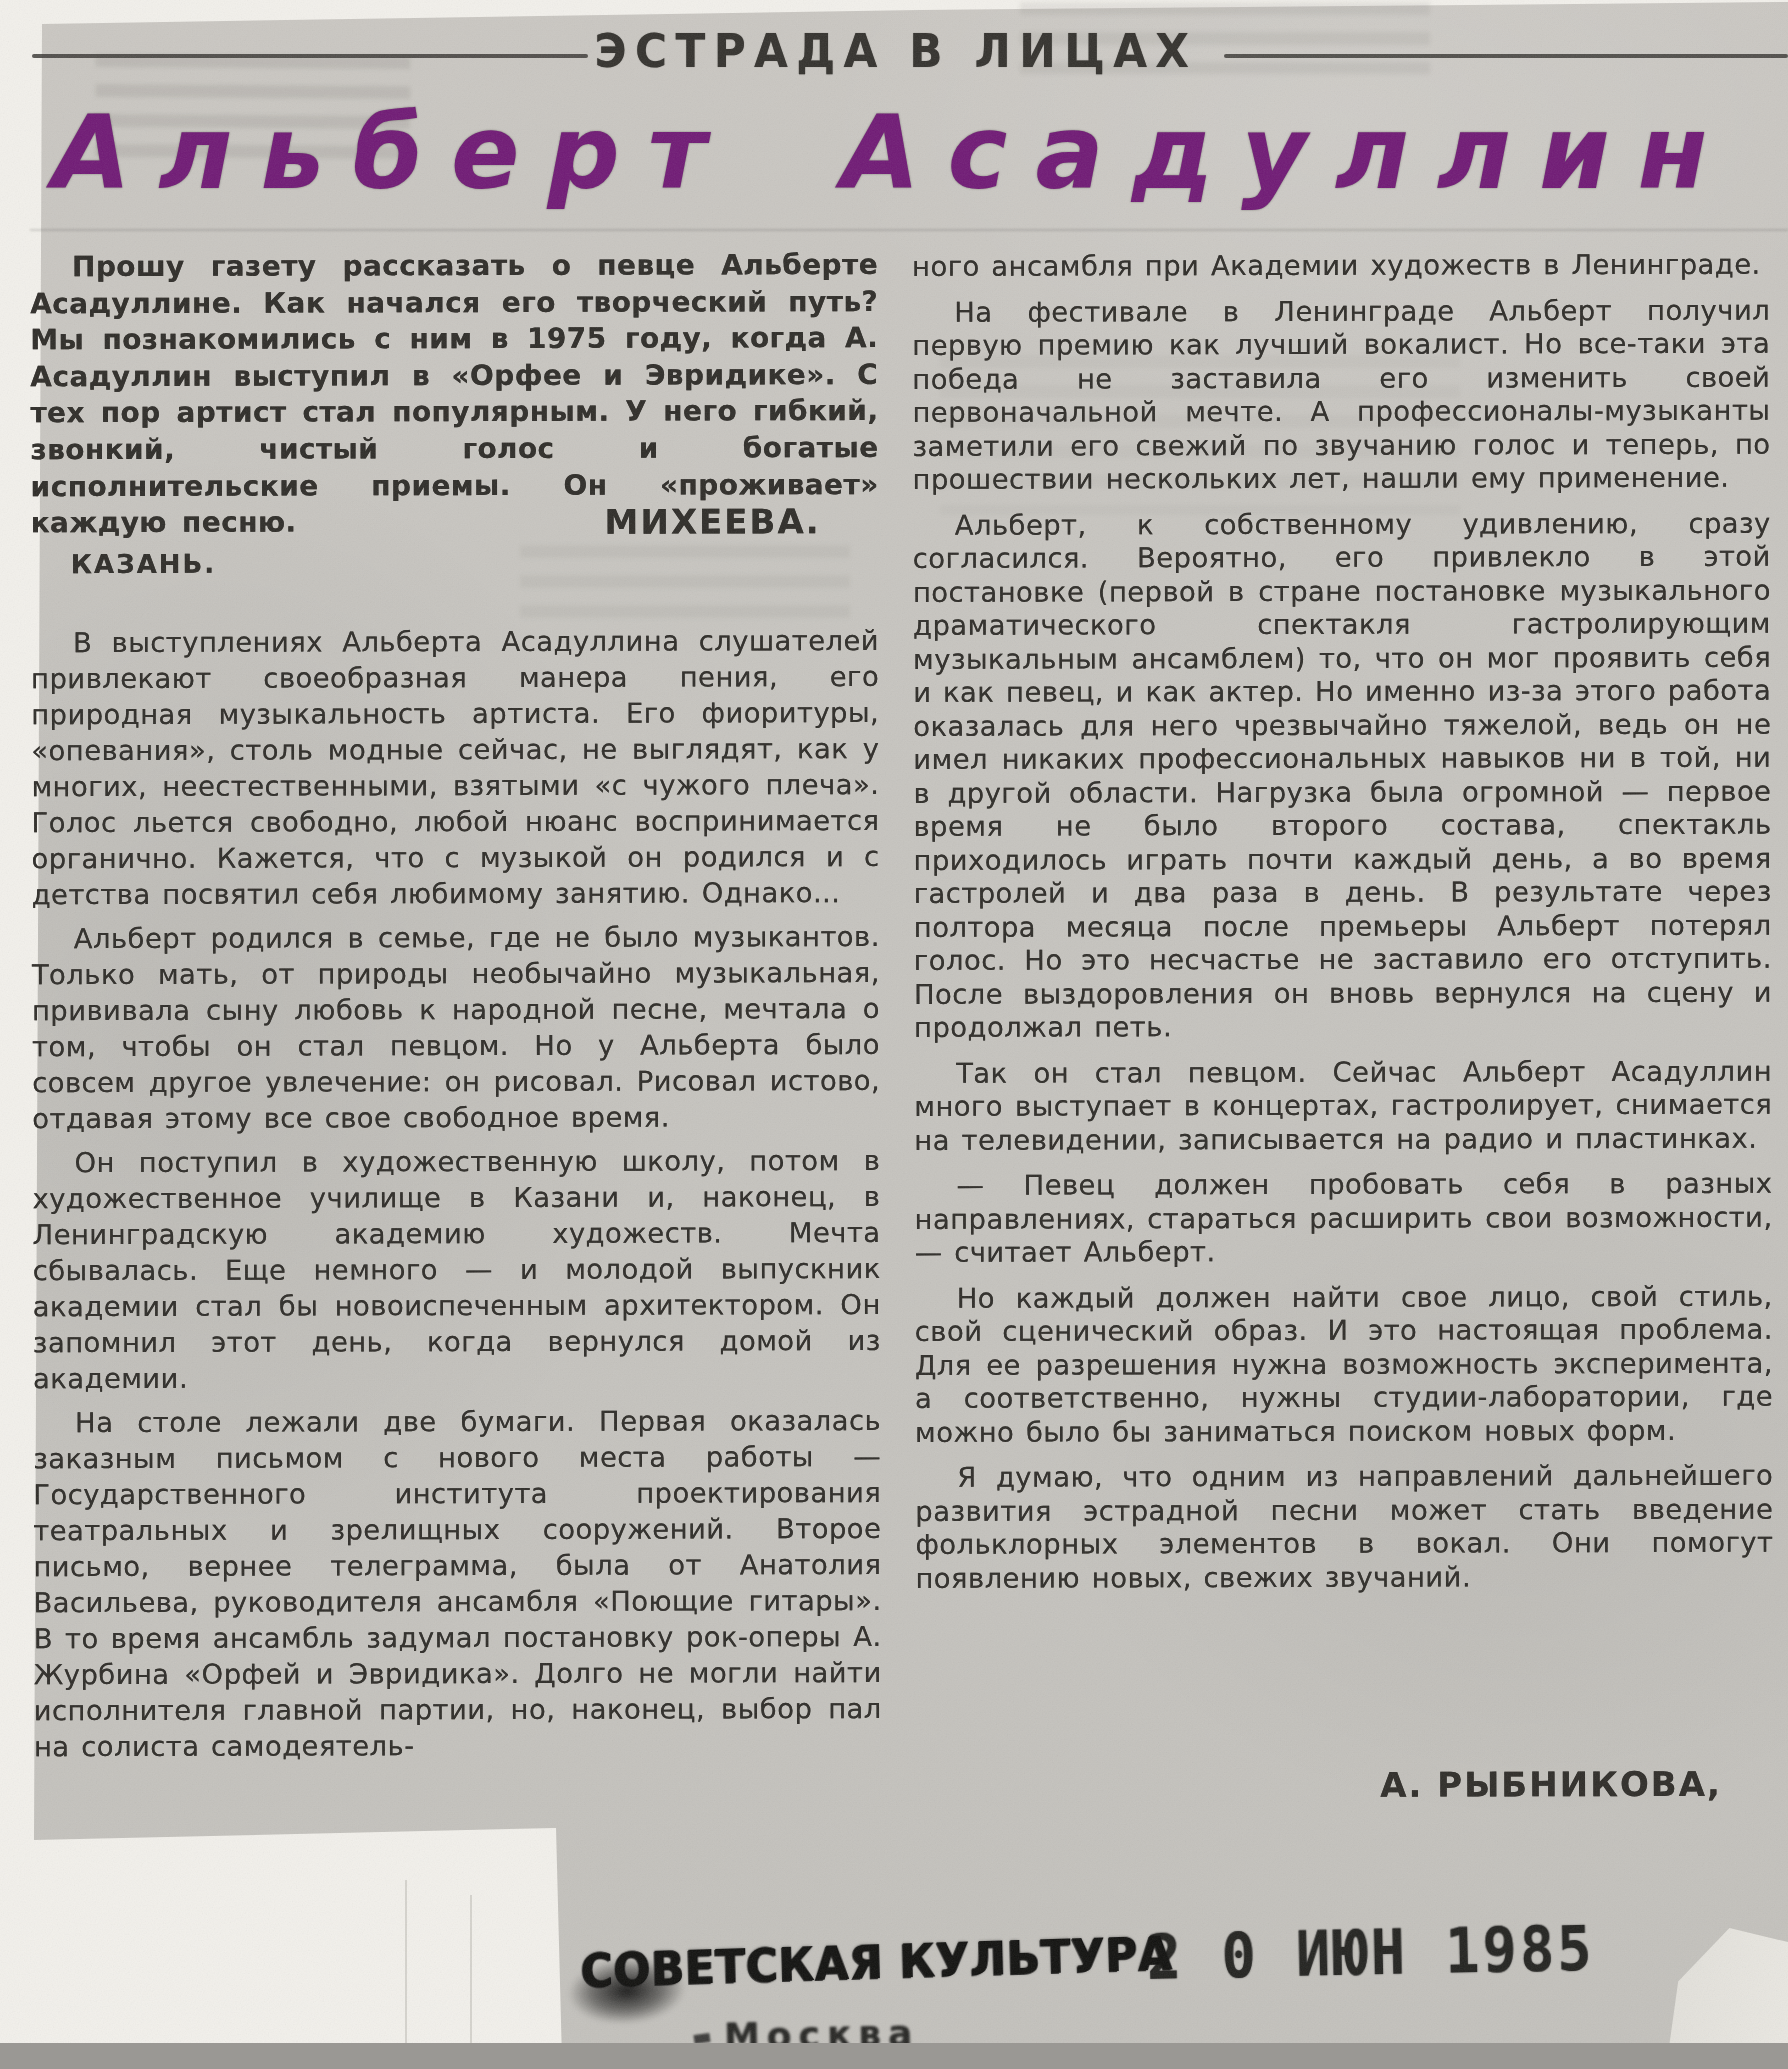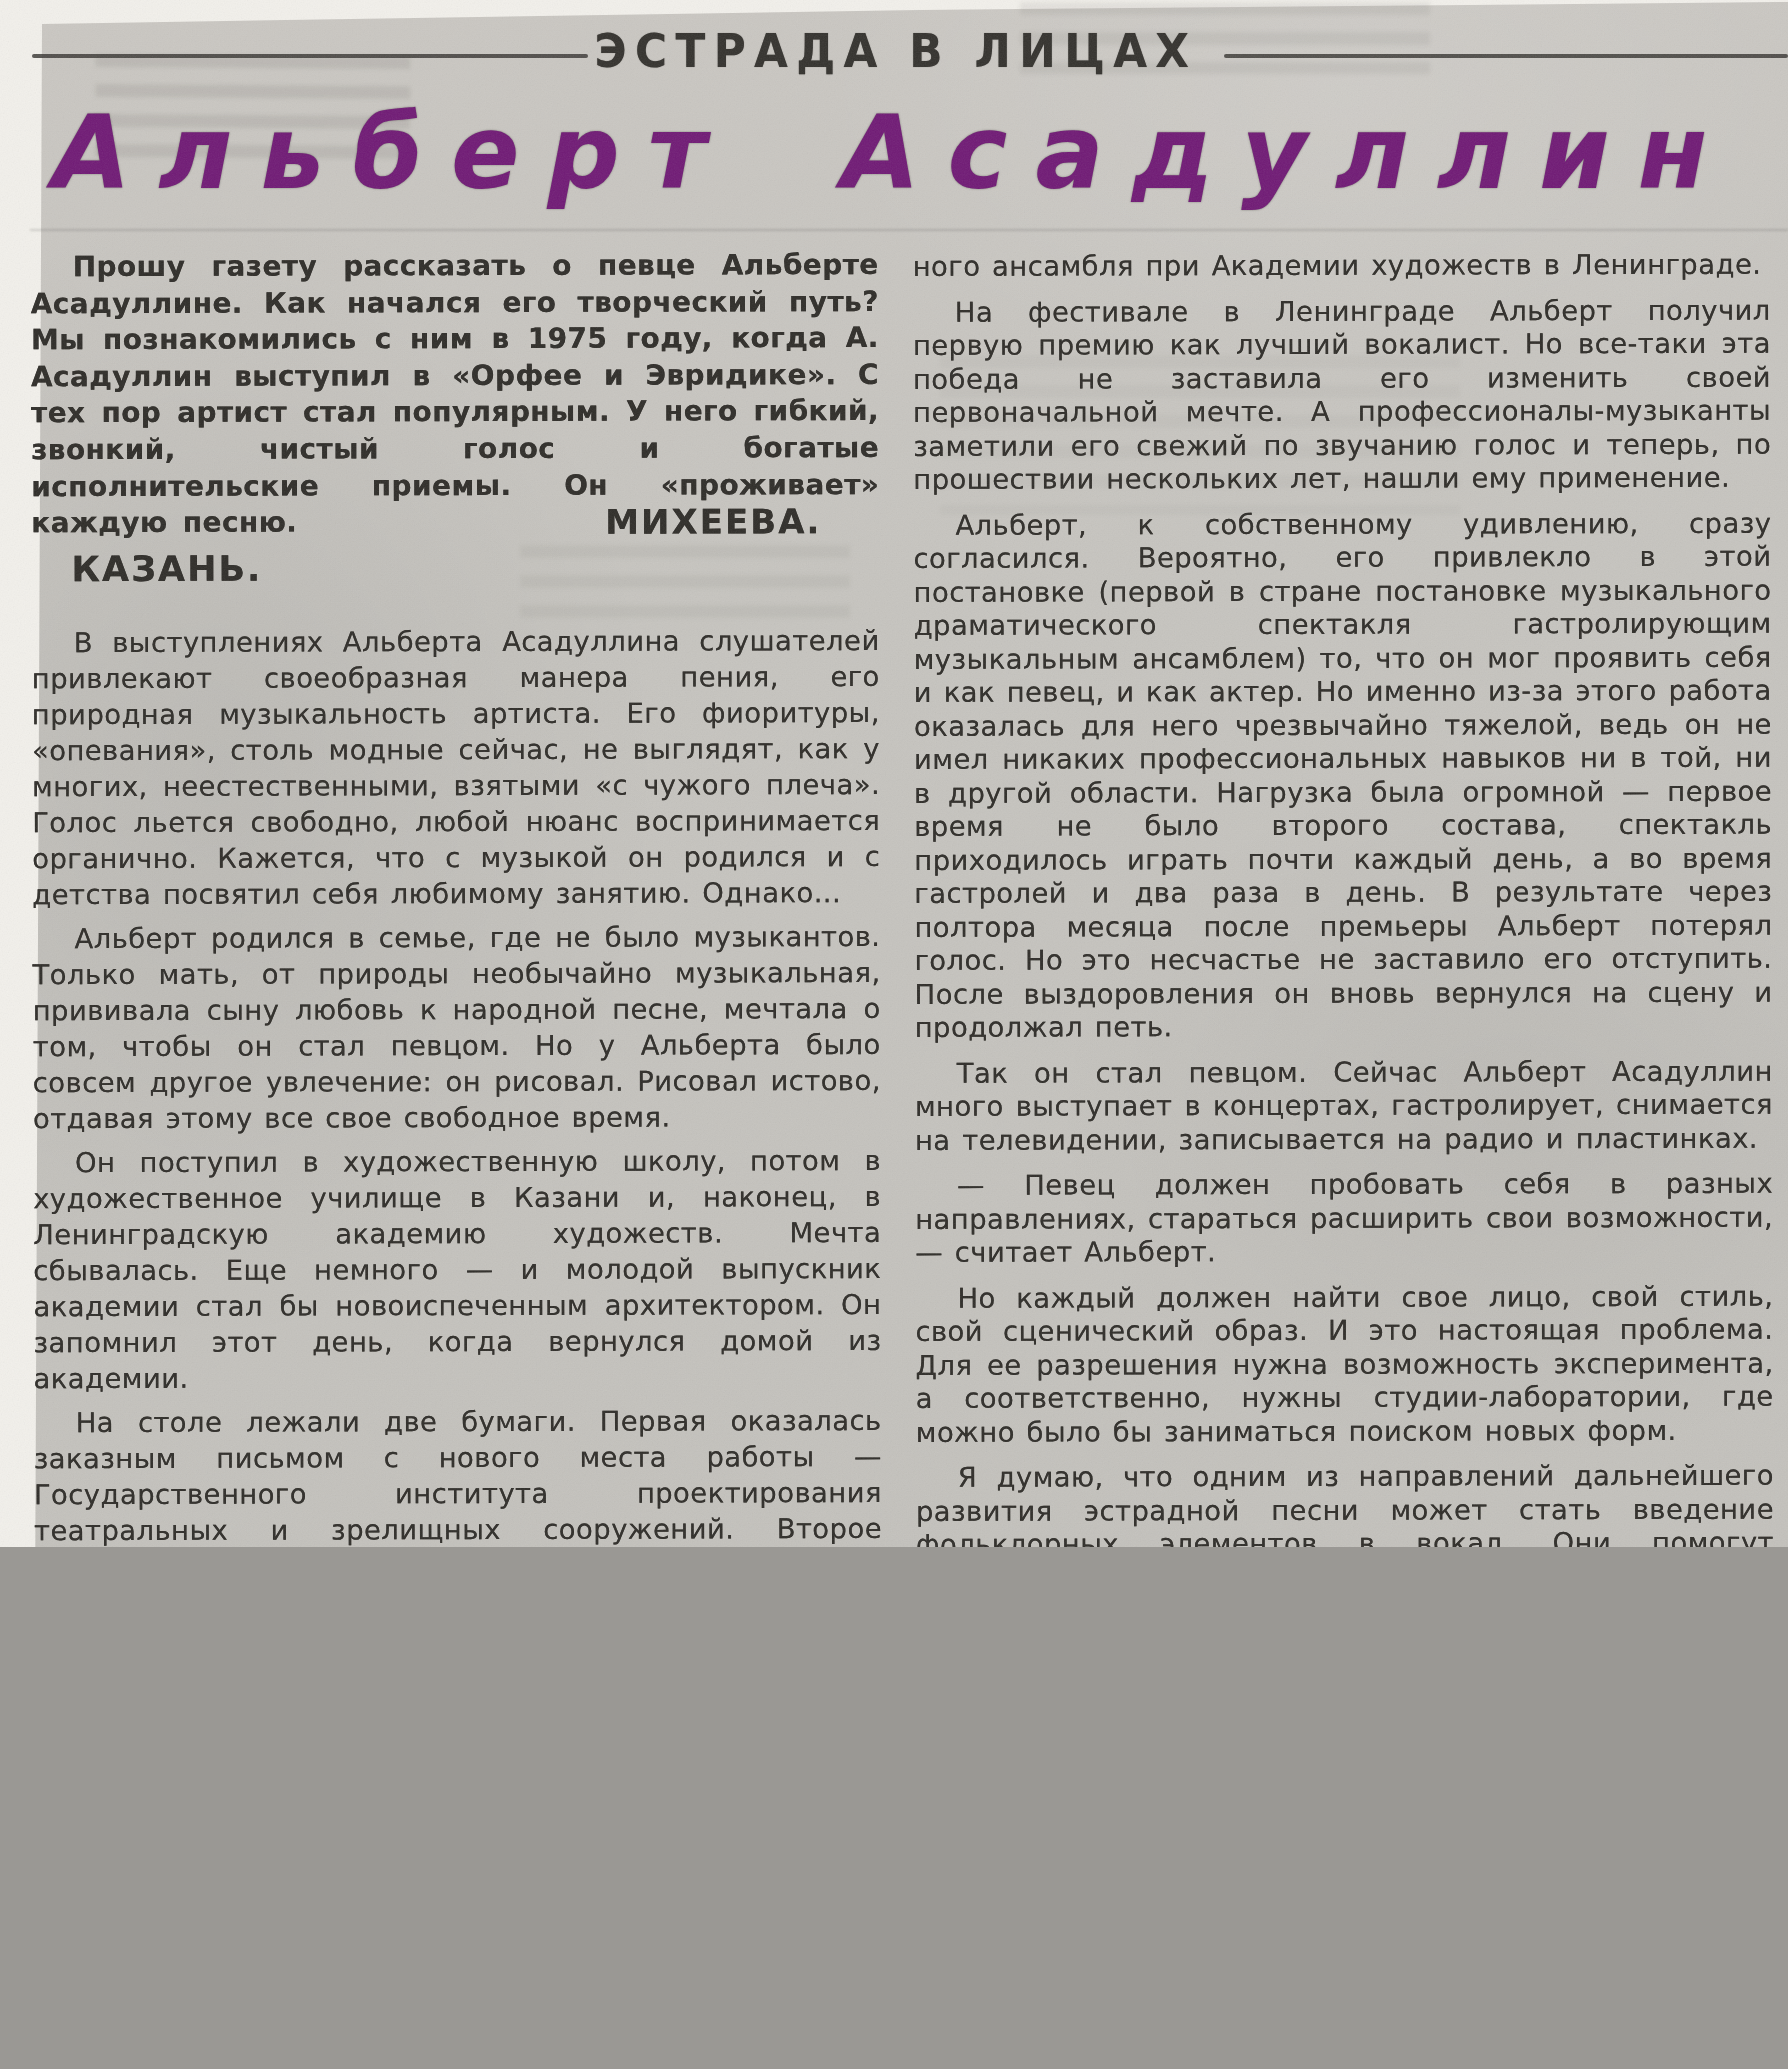--- a/index.html
+++ b/index.html
@@ -1,17 +1,17 @@
 <!DOCTYPE html>
 <html><head>
 <meta charset="utf-8">
 <style>
   html,body{margin:0;padding:0;background:#9a9894;}
   .page{
-    position:relative;width:1788px;height:1547px;overflow:hidden;
+    position:relative;width:1788px;height:2043px;overflow:hidden;
     background:#f2f0eb;
     font-family:"DejaVu Sans","Liberation Sans",sans-serif;
   }
   
   .crease-v{position:absolute;width:2px;background:rgba(110,108,100,.22);filter:blur(.6px);}
   
   .clipping{
     position:absolute;inset:0;
     background:
       radial-gradient(900px 500px at 75% 6%, rgba(255,255,255,.10), transparent 60%),
@@ -61,21 +61,21 @@
     text-align:justify;letter-spacing:.4px;word-spacing:5px;
   }
   .intro p{margin:0;text-indent:42px;}
   .byline{
     position:absolute;left:32px;top:501px;width:848px;
     text-align:right;padding-right:58px;box-sizing:border-box;
     font-size:34px;font-weight:bold;letter-spacing:2px;
   }
   .city{
     position:absolute;left:72px;top:547px;
-    font-size:35px;font-weight:bold;letter-spacing:2px;
+    font-size:26px;font-weight:bold;letter-spacing:2px;
   }
   .col{position:absolute;text-align:justify;letter-spacing:.4px;word-spacing:2.5px;font-size:27.5px;}
   .col p{margin:0 0 8px 0;text-indent:42px;}
   .col-left{left:32px;top:622px;width:848px;line-height:36px;}
   .col-right{left:914px;top:250px;width:858px;line-height:33.5px;}
   .col-right p{margin:0 0 12px 0;}
   .col-right p.no-indent{text-indent:0;}
   .signature{
     position:absolute;left:914px;top:1766px;width:858px;
     text-align:right;padding-right:52px;box-sizing:border-box;

